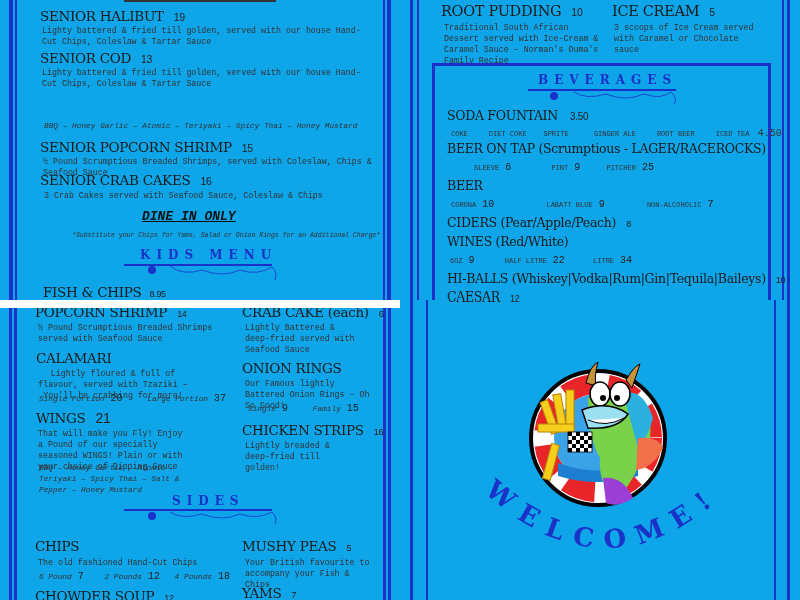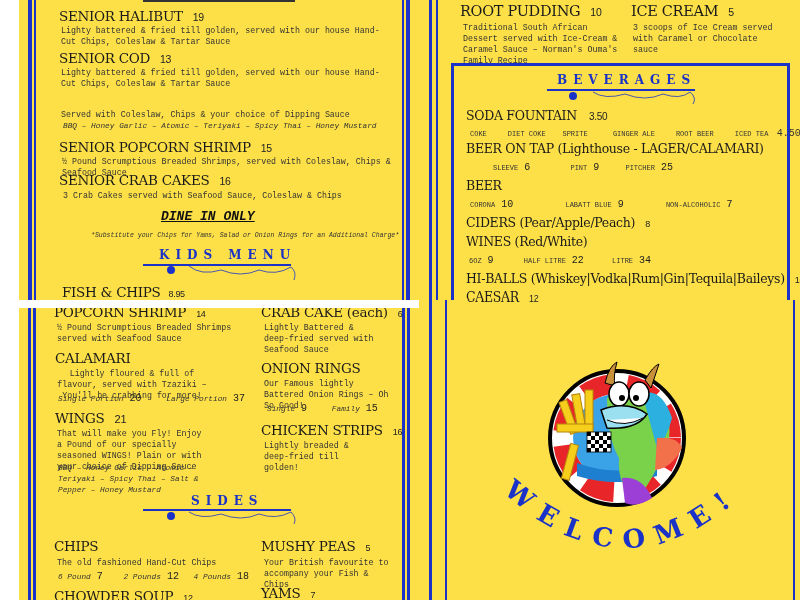--- a/index.html
+++ b/index.html
@@ -1,19 +1,19 @@
 <!DOCTYPE html>
 <html><head>
 <meta charset="utf-8">
 <style>
   * { margin: 0; padding: 0; box-sizing: border-box; }
   html, body { width: 800px; height: 600px; overflow: hidden; background: #fff; }
   body { position: relative; font-family: "Liberation Sans", sans-serif; color: #222; }
 
-  .tile { position: absolute; width: 400px; height: 300px; overflow: hidden; background: #fde047; margin-left: 19px; }
+  .tile { position: absolute; width: 400px; height: 300px; overflow: hidden; background: #0ea5e9; }
   .tile.tl { left: 0; top: 0; }
   .tile.tr { left: 400px; top: 0; }
   .tile.bl { left: 0; top: 308px; }
   .tile.br { left: 400px; top: 300px; }
 
   .vline { position: absolute; top: 0; bottom: 0; background: #1a32c8; }
 
   .abs { position: absolute; white-space: nowrap; font-family: Liberation Mono, monospace; }
   .title { font-family: "DejaVu Serif", "Liberation Serif", serif; font-size: 13.5px; color: #1a1a1a; letter-spacing: -0.3px; }
   .title.big { font-size: 14.5px; }
@@ -40,21 +40,20 @@
   <div class="vline" style="left:383px;width:2px;"></div>
   <div class="vline" style="left:387px;width:4px;"></div>
   <div style="position:absolute;left:124px;top:0;width:152px;height:2px;background:#333;"></div>
 
   <div class="abs title" style="left:40px;top:8px;"><span>SENIOR HALIBUT</span><span class="price">19</span></div>
   <div class="abs desc" style="left:42px;top:25px;width:320px;">Lighty battered &amp; fried till golden, served with our house Hand-Cut Chips, Coleslaw &amp; Tartar Sauce</div>
 
   <div class="abs title" style="left:40px;top:50px;"><span>SENIOR COD</span><span class="price">13</span></div>
   <div class="abs desc" style="left:42px;top:67px;width:320px;">Lighty battered &amp; fried till golden, served with our house Hand-Cut Chips, Coleslaw &amp; Tartar Sauce</div>
 
-  <div class="abs desc" style="left:42px;top:109px;">Served with Coleslaw, Chips &amp; your choice of Dipping Sauce</div>
   <div class="abs ital" style="left:44px;top:122px;">BBQ – Honey Garlic – Atomic – Teriyaki – Spicy Thai – Honey Mustard</div>
 
   <div class="abs title" style="left:40px;top:139px;"><span>SENIOR POPCORN SHRIMP</span><span class="price">15</span></div>
   <div class="abs desc" style="left:43px;top:156px;">½ Pound Scrumptious Breaded Shrimps, served with Coleslaw, Chips &amp; Seafood Sauce</div>
 
   <div class="abs title" style="left:40px;top:172px;"><span>SENIOR CRAB CAKES</span><span class="price">16</span></div>
   <div class="abs desc" style="left:44px;top:190px;">3 Crab Cakes served with Seafood Sauce, Coleslaw &amp; Chips</div>
 
   <div class="abs dine" style="left:142px;top:209px;">DINE IN ONLY</div>
   <div class="abs note" style="left:72px;top:232px;">*Substitute your Chips for Yams, Salad or Onion Rings for an Additional Charge*</div>
@@ -94,21 +93,21 @@
   <div class="abs small" style="left:51px;top:128px;">
     <span>COKE</span>&nbsp;&nbsp;&nbsp;&nbsp;
     <span>DIET COKE</span>&nbsp;&nbsp;&nbsp;
     <span>SPRITE</span>&nbsp;&nbsp;&nbsp;&nbsp;&nbsp;
     <span>GINGER ALE</span>&nbsp;&nbsp;&nbsp;&nbsp;
     <span>ROOT BEER</span>&nbsp;&nbsp;&nbsp;&nbsp;
     <span>ICED TEA</span>&nbsp;
     <span style="font-size:10px;">4.50</span>
   </div>
 
-  <div class="abs title" style="left:47px;top:141px;font-size:12.5px;">BEER ON TAP  (Lighthouse - LAGER/CALAMARI)</div>
+  <div class="abs title" style="left:47px;top:141px;font-size:12.5px;">BEER ON TAP  (Scrumptious - LAGER/RACEROCKS)</div>
   <div class="abs small" style="left:74px;top:162px;">
     <span>SLEEVE</span><span class="num">6</span>
     <span style="margin-left:14px;">PINT</span><span class="num">9</span>
     <span>PITCHER</span><span class="num">25</span>
   </div>
 
   <div class="abs title" style="left:47px;top:178px;font-size:12.5px;">BEER</div>
   <div class="abs small" style="left:51px;top:199px;">
     <span>CORONA</span><span class="num" style="margin-right:48px;">10</span>
     <span>LABATT BLUE</span><span class="num" style="margin-right:38px;">9</span>
@@ -137,21 +136,21 @@
   <div class="abs title" style="left:35px;top:-4px;"><span>POPCORN SHRIMP</span><span class="price" style="font-size:9px;">14</span></div>
   <div class="abs desc" style="left:38px;top:14px;width:180px;">½ Pound Scrumptious Breaded Shrimps served with Seafood Sauce</div>
 
   <div class="abs title" style="left:36px;top:42px;">CALAMARI</div>
   <div class="abs desc" style="left:38px;top:60px;width:150px;text-align:center;">Lightly floured &amp; full of flavour, served with Tzaziki – You'll be crabbing for more!</div>
   <div class="abs ital" style="left:39px;top:85px;">
     <span>Single Portion</span><span class="num" style="font-style:normal;margin-right:20px;">20</span>
     <span>Large Portion</span><span class="num" style="font-style:normal;">37</span>
   </div>
 
-  <div class="abs title" style="left:36px;top:102px;"><span>WINGS</span><span class="price" style="font-size:11px;text-align:center;">21</span></div>
+  <div class="abs title" style="left:36px;top:102px;"><span>WINGS</span><span class="price" style="font-size:14px;text-align:center;">21</span></div>
   <div class="abs desc" style="left:38px;top:120px;width:150px;">That will make you Fly! Enjoy a Pound of our specially seasoned WINGS! Plain or with your choice of Dipping Sauce</div>
   <div class="abs ital" style="left:39px;top:155px;width:150px;white-space:normal;line-height:11px;">BBQ – Honey Garlic – Atomic – Teriyaki – Spicy Thai – Salt &amp; Pepper – Honey Mustard</div>
 
   <div class="abs title" style="left:242px;top:-4px;"><span>CRAB CAKE (each)</span><span class="price" style="font-size:9px;">6</span></div>
   <div class="abs desc" style="left:245px;top:14px;width:115px;">Lightly Battered &amp; deep-fried served with Seafood Sauce</div>
 
   <div class="abs title" style="left:242px;top:52px;">ONION RINGS</div>
   <div class="abs desc" style="left:245px;top:70px;width:125px;">Our Famous lightly Battered Onion Rings – Oh So Good!</div>
   <div class="abs ital" style="left:248px;top:95px;">
     <span>Single</span><span class="num" style="font-style:normal;margin-right:20px;">9</span>

